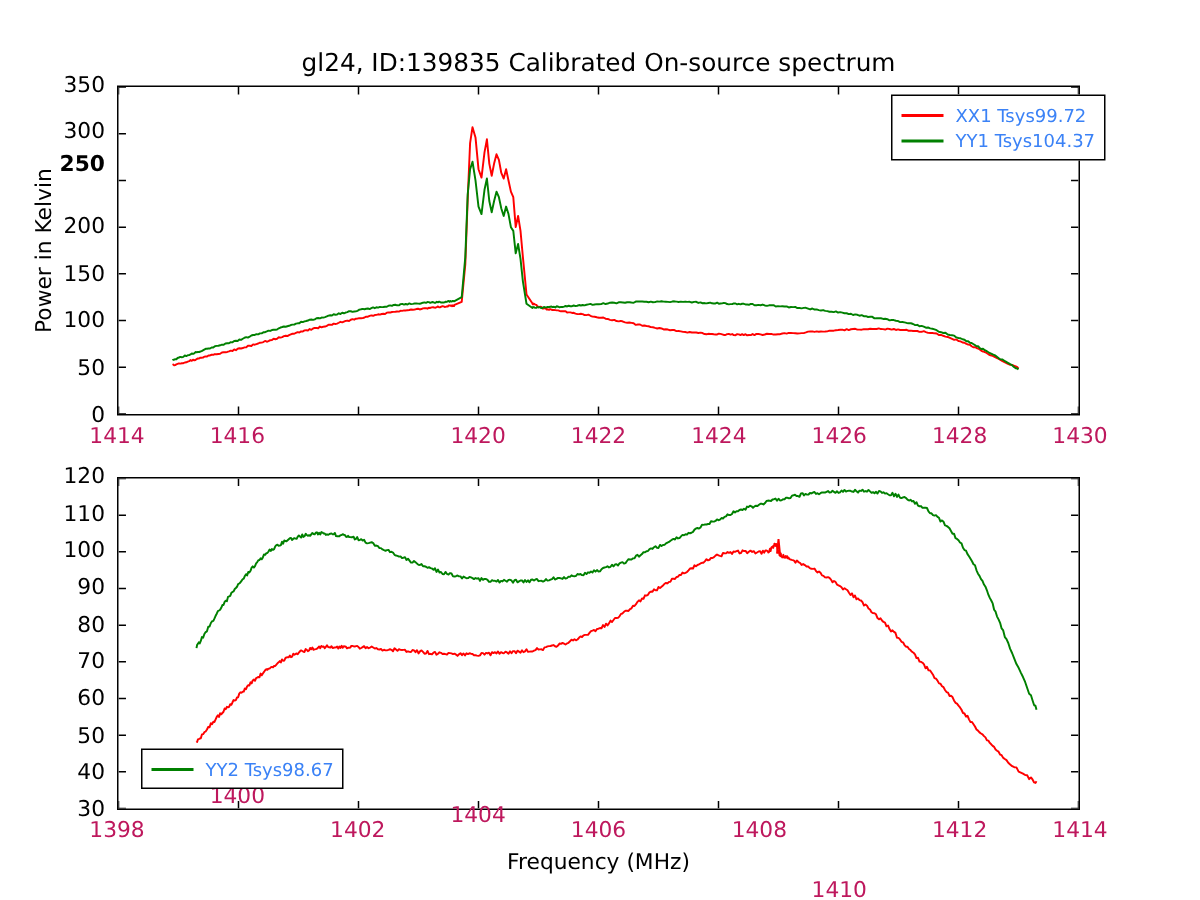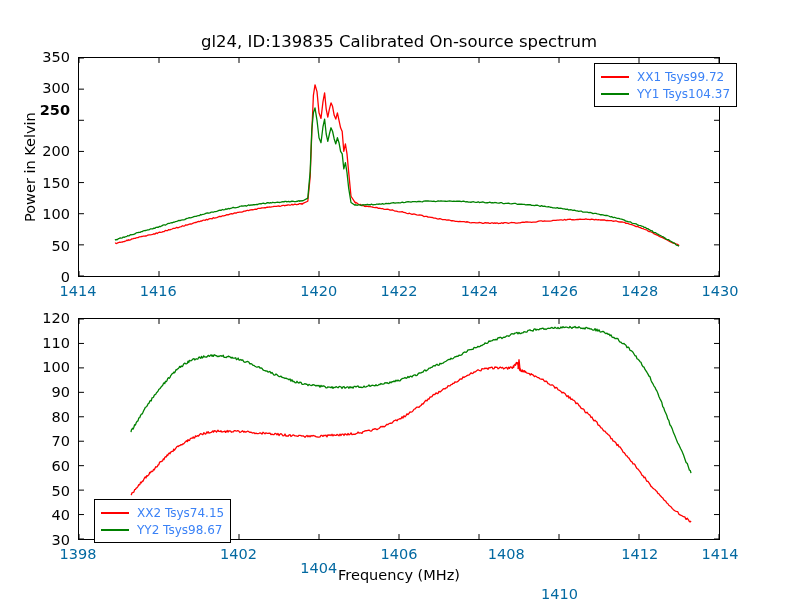--- a/index.html
+++ b/index.html
@@ -61,21 +61,21 @@
     text-align: right;
     font-size: 14.5px;
     color: #000000;
     white-space: nowrap;
     transform: translateY(-50%);
   }
   .tick-label-x {
     position: absolute;
     text-align: center;
     font-size: 14.5px;
-    color: #0369a1;
+    color: #be185d;
     white-space: nowrap;
     transform: translateX(-50%);
   }
   .axis-label-y {
     position: absolute;
     font-size: 14.5px;
     color: #000000;
     white-space: nowrap;
     transform-origin: 50% 50%;
     transform: rotate(-90deg);
@@ -250,34 +250,30 @@
       <div class="tick-label-y" style="left: 12px; width: 58px; top: 466px;">60</div>
       <div class="tick-label-y" style="left: 12px; width: 58px; top: 441.333px;">70</div>
       <div class="tick-label-y" style="left: 12px; width: 58px; top: 416.667px;">80</div>
       <div class="tick-label-y" style="left: 12px; width: 58px; top: 392px;">90</div>
       <div class="tick-label-y" style="left: 12px; width: 58px; top: 367.333px;">100</div>
       <div class="tick-label-y" style="left: 12px; width: 58px; top: 342.667px;">110</div>
       <div class="tick-label-y" style="left: 12px; width: 58px; top: 318px;">120</div>
       <div class="tick-label-x" style="left: 78px; top: 546px;">1398</div>
       <div class="tick-label-x" style="left: 158.25px; top: 523px;">1400</div>
       <div class="tick-label-x" style="left: 238.5px; top: 546px;">1402</div>
-      <div class="tick-label-x" style="left: 318.75px; top: 560px;">1404</div>
+      <div class="tick-label-x" style="left: 318.75px; top: 536px;">1404</div>
       <div class="tick-label-x" style="left: 399px; top: 546px;">1406</div>
       <div class="tick-label-x" style="left: 479.25px; top: 546px; margin-left: 27px;">1408</div>
       <div class="tick-label-x" style="left: 559.5px; top: 546px; margin-top: 40px;">1410</div>
       <div class="tick-label-x" style="left: 639.75px; top: 546px;">1412</div>
       <div class="tick-label-x" style="left: 720px; top: 546px;">1414</div>
     </div>
 
   <div class="legend" id="legend-bottom">
     <div class="legend-row">
-      <span class="legend-swatch" style="background:#ff0000"></span>
-      <span class="legend-text">XX2 Tsys74.15</span>
-    </div>
-    <div class="legend-row">
       <span class="legend-swatch" style="background:#008000"></span>
       <span class="legend-text">YY2 Tsys98.67</span>
     </div>
   </div>
 
 <div class="axis-label-y" style="left: -25px; top: 159px; width: 110px;">Power in Kelvin</div>
     <div class="axis-label-x" style="left: 399px; top: 567px;">Frequency (MHz)</div>
   </div>
 
 </body></html>

